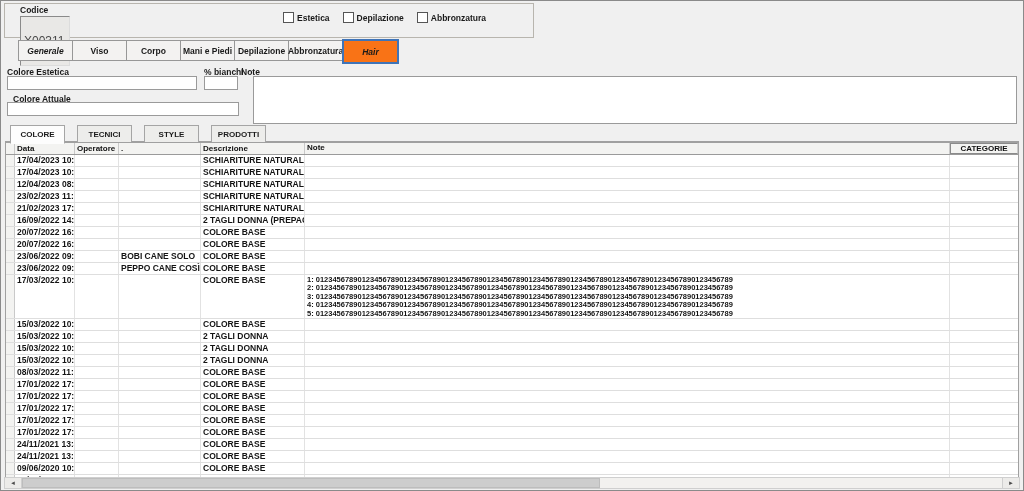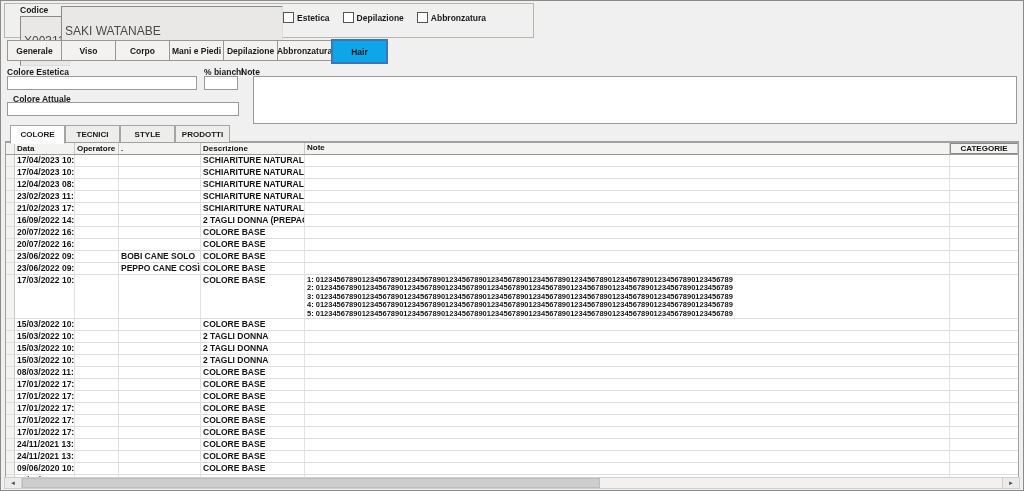--- a/index.html
+++ b/index.html
@@ -14,36 +14,36 @@
   .codice-input{width:42px;margin-top:1px;}
   .nominativo-input{width:214px;margin-top:1px;}
   .cb-group{position:absolute;left:278px;top:8px;display:flex;align-items:flex-end;}
   .cb-item{display:flex;align-items:center;margin-right:13px;}
   .cb-box{width:9px;height:9px;background:#fff;border:1px solid #555;margin-right:3px;flex:0 0 auto;}
   .cb-label{font-size:8.5px;font-weight:bold;color:#1a1a1a;white-space:nowrap;}
 
   
   .tabbar{position:absolute;left:5px;top:39px;display:flex;height:21px;}
   .tab-btn{width:53px;height:19px;border:1px solid #979797;background:#f3f2f1;margin-left:-1px;display:flex;align-items:center;justify-content:center;font-size:8.5px;font-weight:bold;color:#1a1a1a;cursor:default;}
-  .tab-btn:first-child{margin-left:1px;}
-  .tab-btn.active{border:2px solid #3f74b8;background:#0ea5e9;height:21px;margin-top:-1px;z-index:2;}
+  .tab-btn:first-child{margin-left:12px;font-style:italic;}
+  .tab-btn.active{border:2px solid #3f74b8;background:#f97316;height:21px;margin-top:-1px;z-index:2;font-style:italic;}
 
   
   .fld-colnat-l{position:absolute;left:6px;top:66px;}
   .fld-colnat{position:absolute;left:6px;top:75px;width:184px;height:12px;background:#fff;border:1px solid #9a9a9a;font-size:9px;line-height:12px;padding:0 2px;}
   .fld-bianchi-l{position:absolute;left:203px;top:66px;}
   .fld-bianchi{position:absolute;left:203px;top:75px;width:28px;height:12px;background:#fff;border:1px solid #9a9a9a;font-size:9px;line-height:12px;padding:0 2px;}
   .fld-note-l{position:absolute;left:240px;top:66px;}
   .fld-note{position:absolute;left:252px;top:75px;width:758px;height:42px;background:#fff;border:1px solid #9a9a9a;font-size:9px;padding:2px;}
   .fld-colatt-l{position:absolute;left:12px;top:93px;}
   .fld-colatt{position:absolute;left:6px;top:101px;width:226px;height:12px;background:#fff;border:1px solid #9a9a9a;font-size:9px;line-height:12px;padding:0 2px;}
 
   
   .subtab-strip{position:absolute;left:4px;right:4px;top:124px;height:17px;border-bottom:1px solid #a0a0a0;display:flex;padding-left:5px;box-sizing:border-box;}
-  .subtab{width:53px;height:16px;border:1px solid #a5a5a5;background:#ededeb;display:flex;align-items:center;justify-content:center;font-size:8px;font-weight:bold;color:#1a1a1a;cursor:default;}
+  .subtab{width:53px;height:16px;border:1px solid #a5a5a5;background:#ededeb;margin-right:12px;display:flex;align-items:center;justify-content:center;font-size:8px;font-weight:bold;color:#1a1a1a;cursor:default;}
   .subtab.active{background:#fdfdfd;height:17px;border-bottom:1px solid #fdfdfd;z-index:2;}
 
   
   .grid{position:absolute;left:4px;right:4px;top:141px;bottom:2px;background:#fff;border:1px solid #a0a0a0;overflow:hidden;box-sizing:border-box;}
   .grid-header{display:flex;height:11px;background:#f3f3f1;border-bottom:1px solid #9a9a9a;}
   .grid-header .cell{font-size:8px;font-weight:bold;color:#111;border-right:1px solid #c9c9c9;background:#f3f3f1;}
   .grid-row{display:flex;border-bottom:1px solid #dedede;min-height:11px;background:#fff;}
   .cell{padding:0 2px;overflow:hidden;white-space:nowrap;box-sizing:border-box;font-size:8.5px;font-weight:bold;color:#141414;line-height:11px;border-right:1px solid #e2e2e2;flex:0 0 auto;}
   .col-ind{width:9px;background:#f3f3f1;border-right:1px solid #c9c9c9;}
   .col-data{width:60px;}
@@ -65,21 +65,20 @@
 <body>
 
 <div class="window">
 
   <div class="header-panel">
     <div class="hp-codice">
       <span class="lbl">Codice</span>
       <div class="sunken codice-input">X00311</div>
     </div>
     <div class="hp-nominativo">
-      <div class="sunken nominativo-input">SAKI WATANABE</div>
     </div>
     <div class="cb-group" id="checkboxes">
         <div class="cb-item">
           <span class="cb-box"></span>
           <span class="cb-label">Estetica</span>
         </div>
         <div class="cb-item">
           <span class="cb-box"></span>
           <span class="cb-label">Depilazione</span>
         </div>

